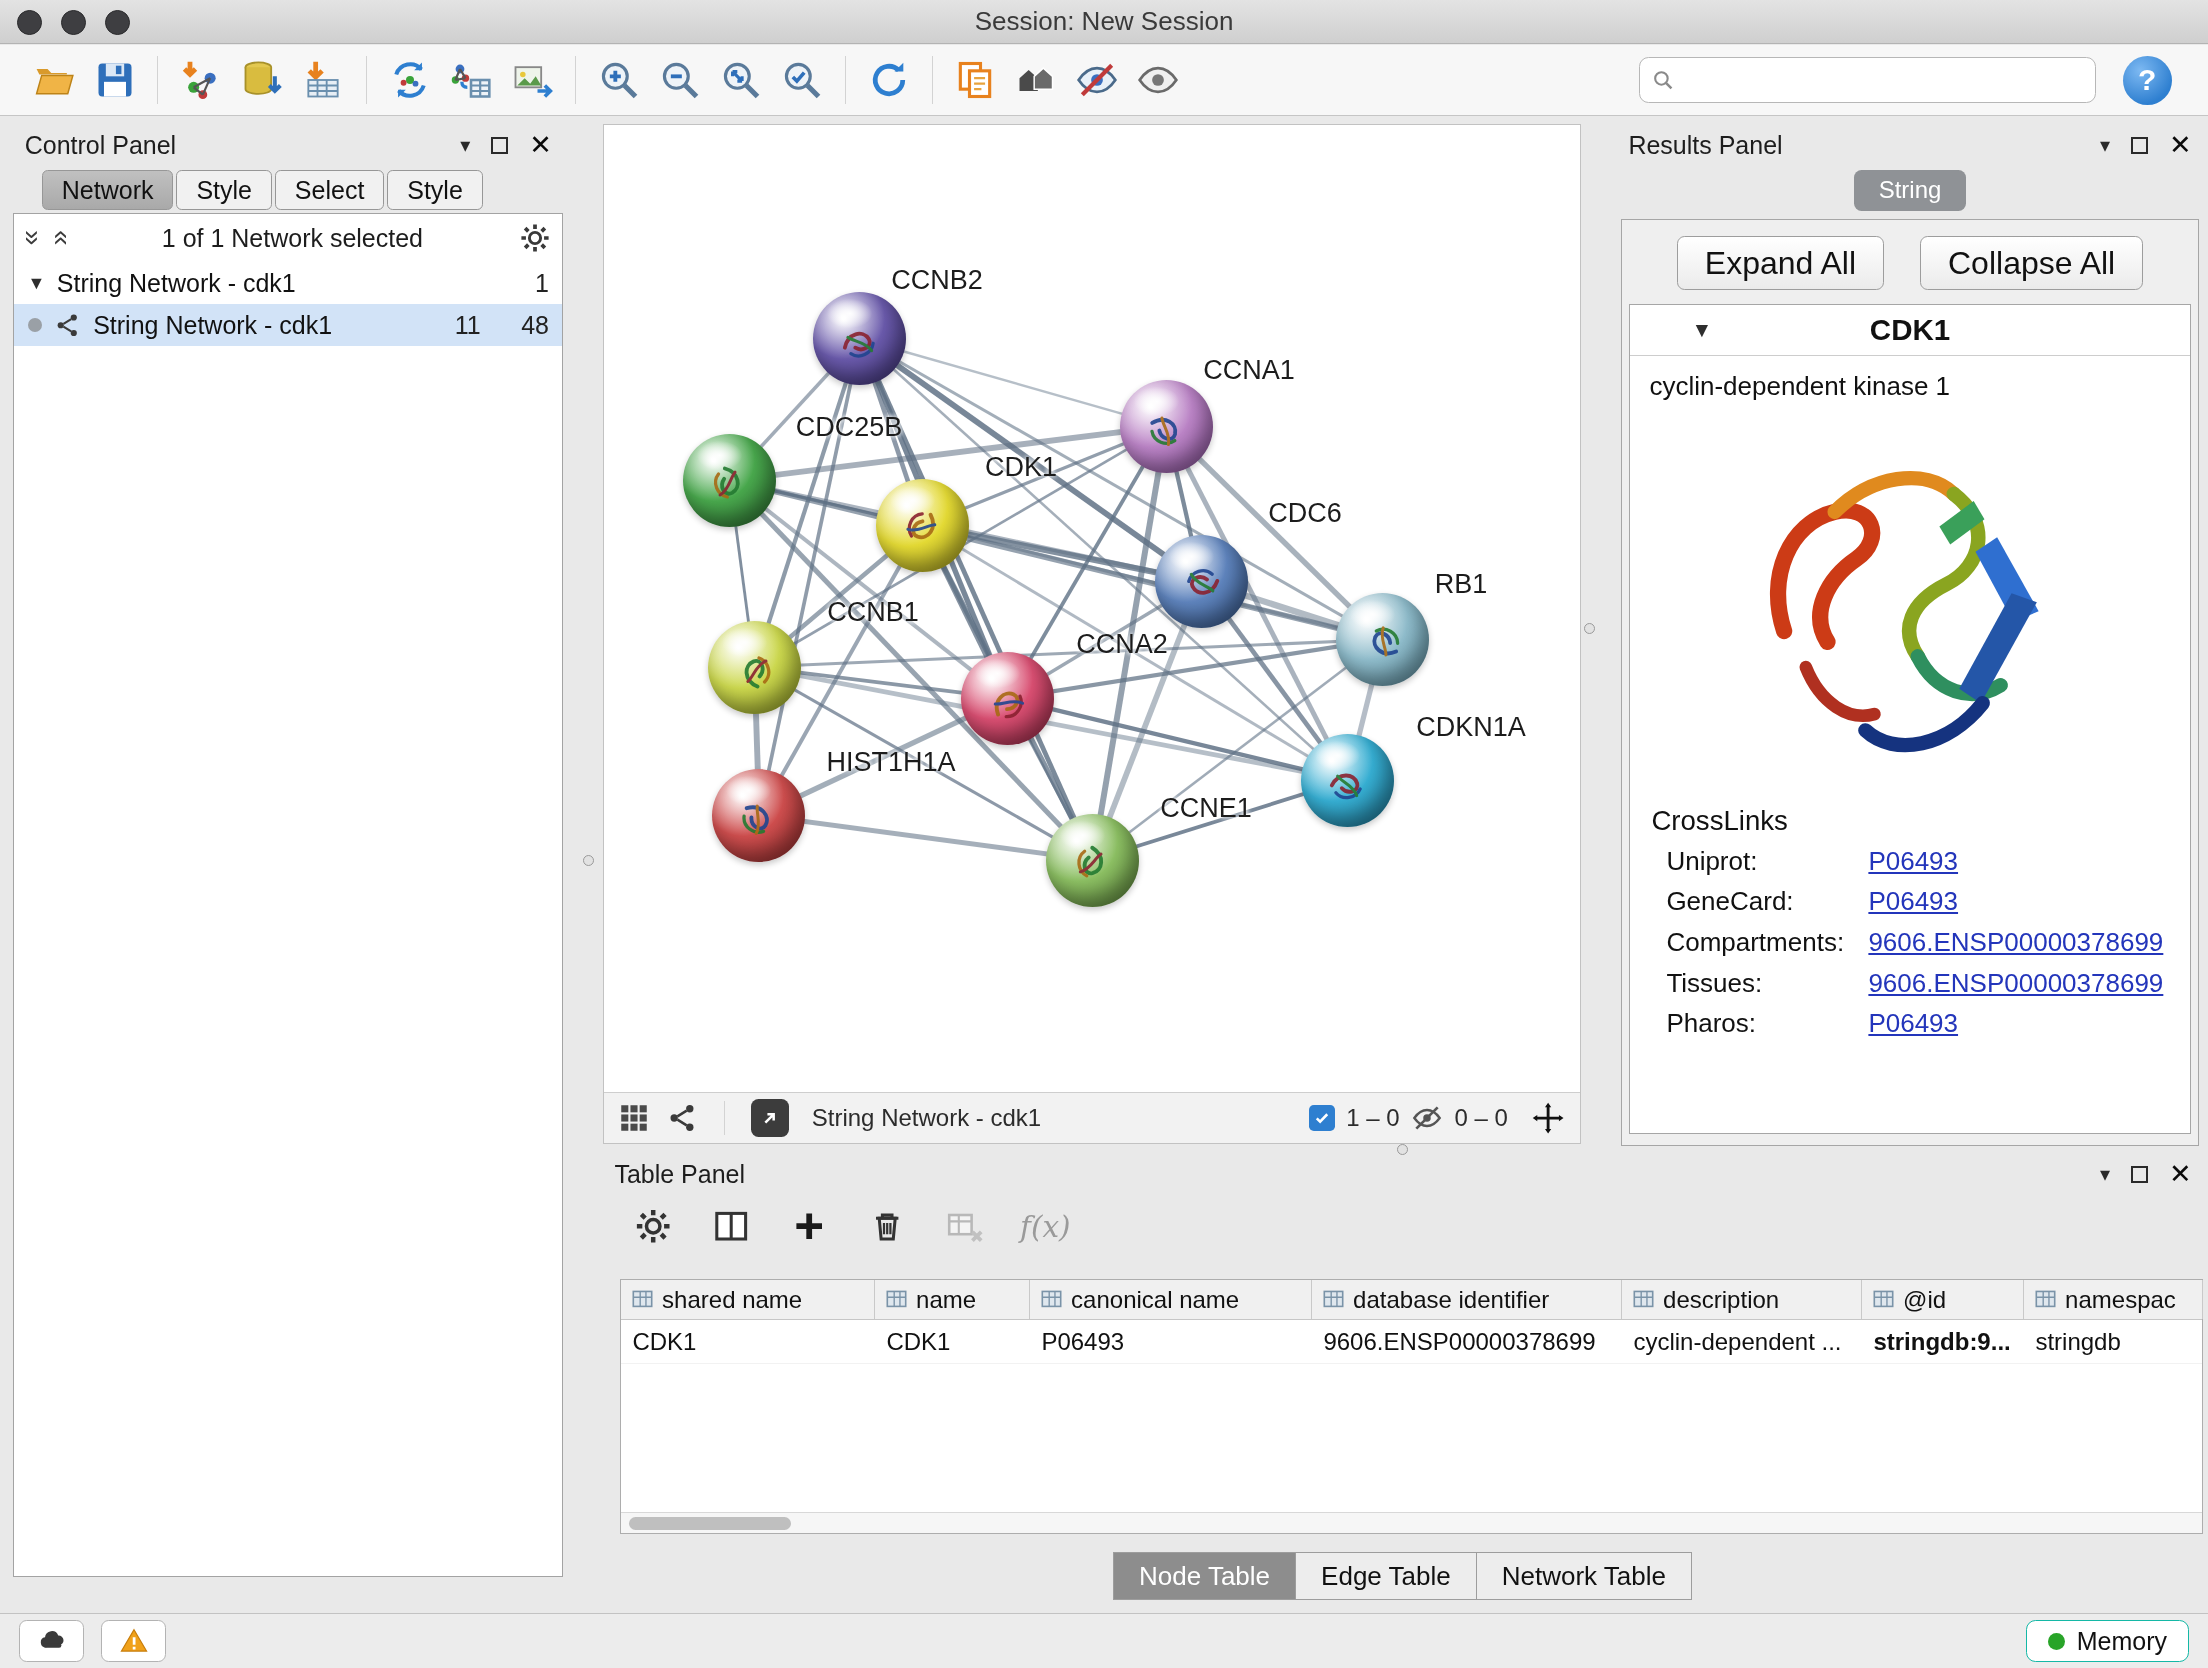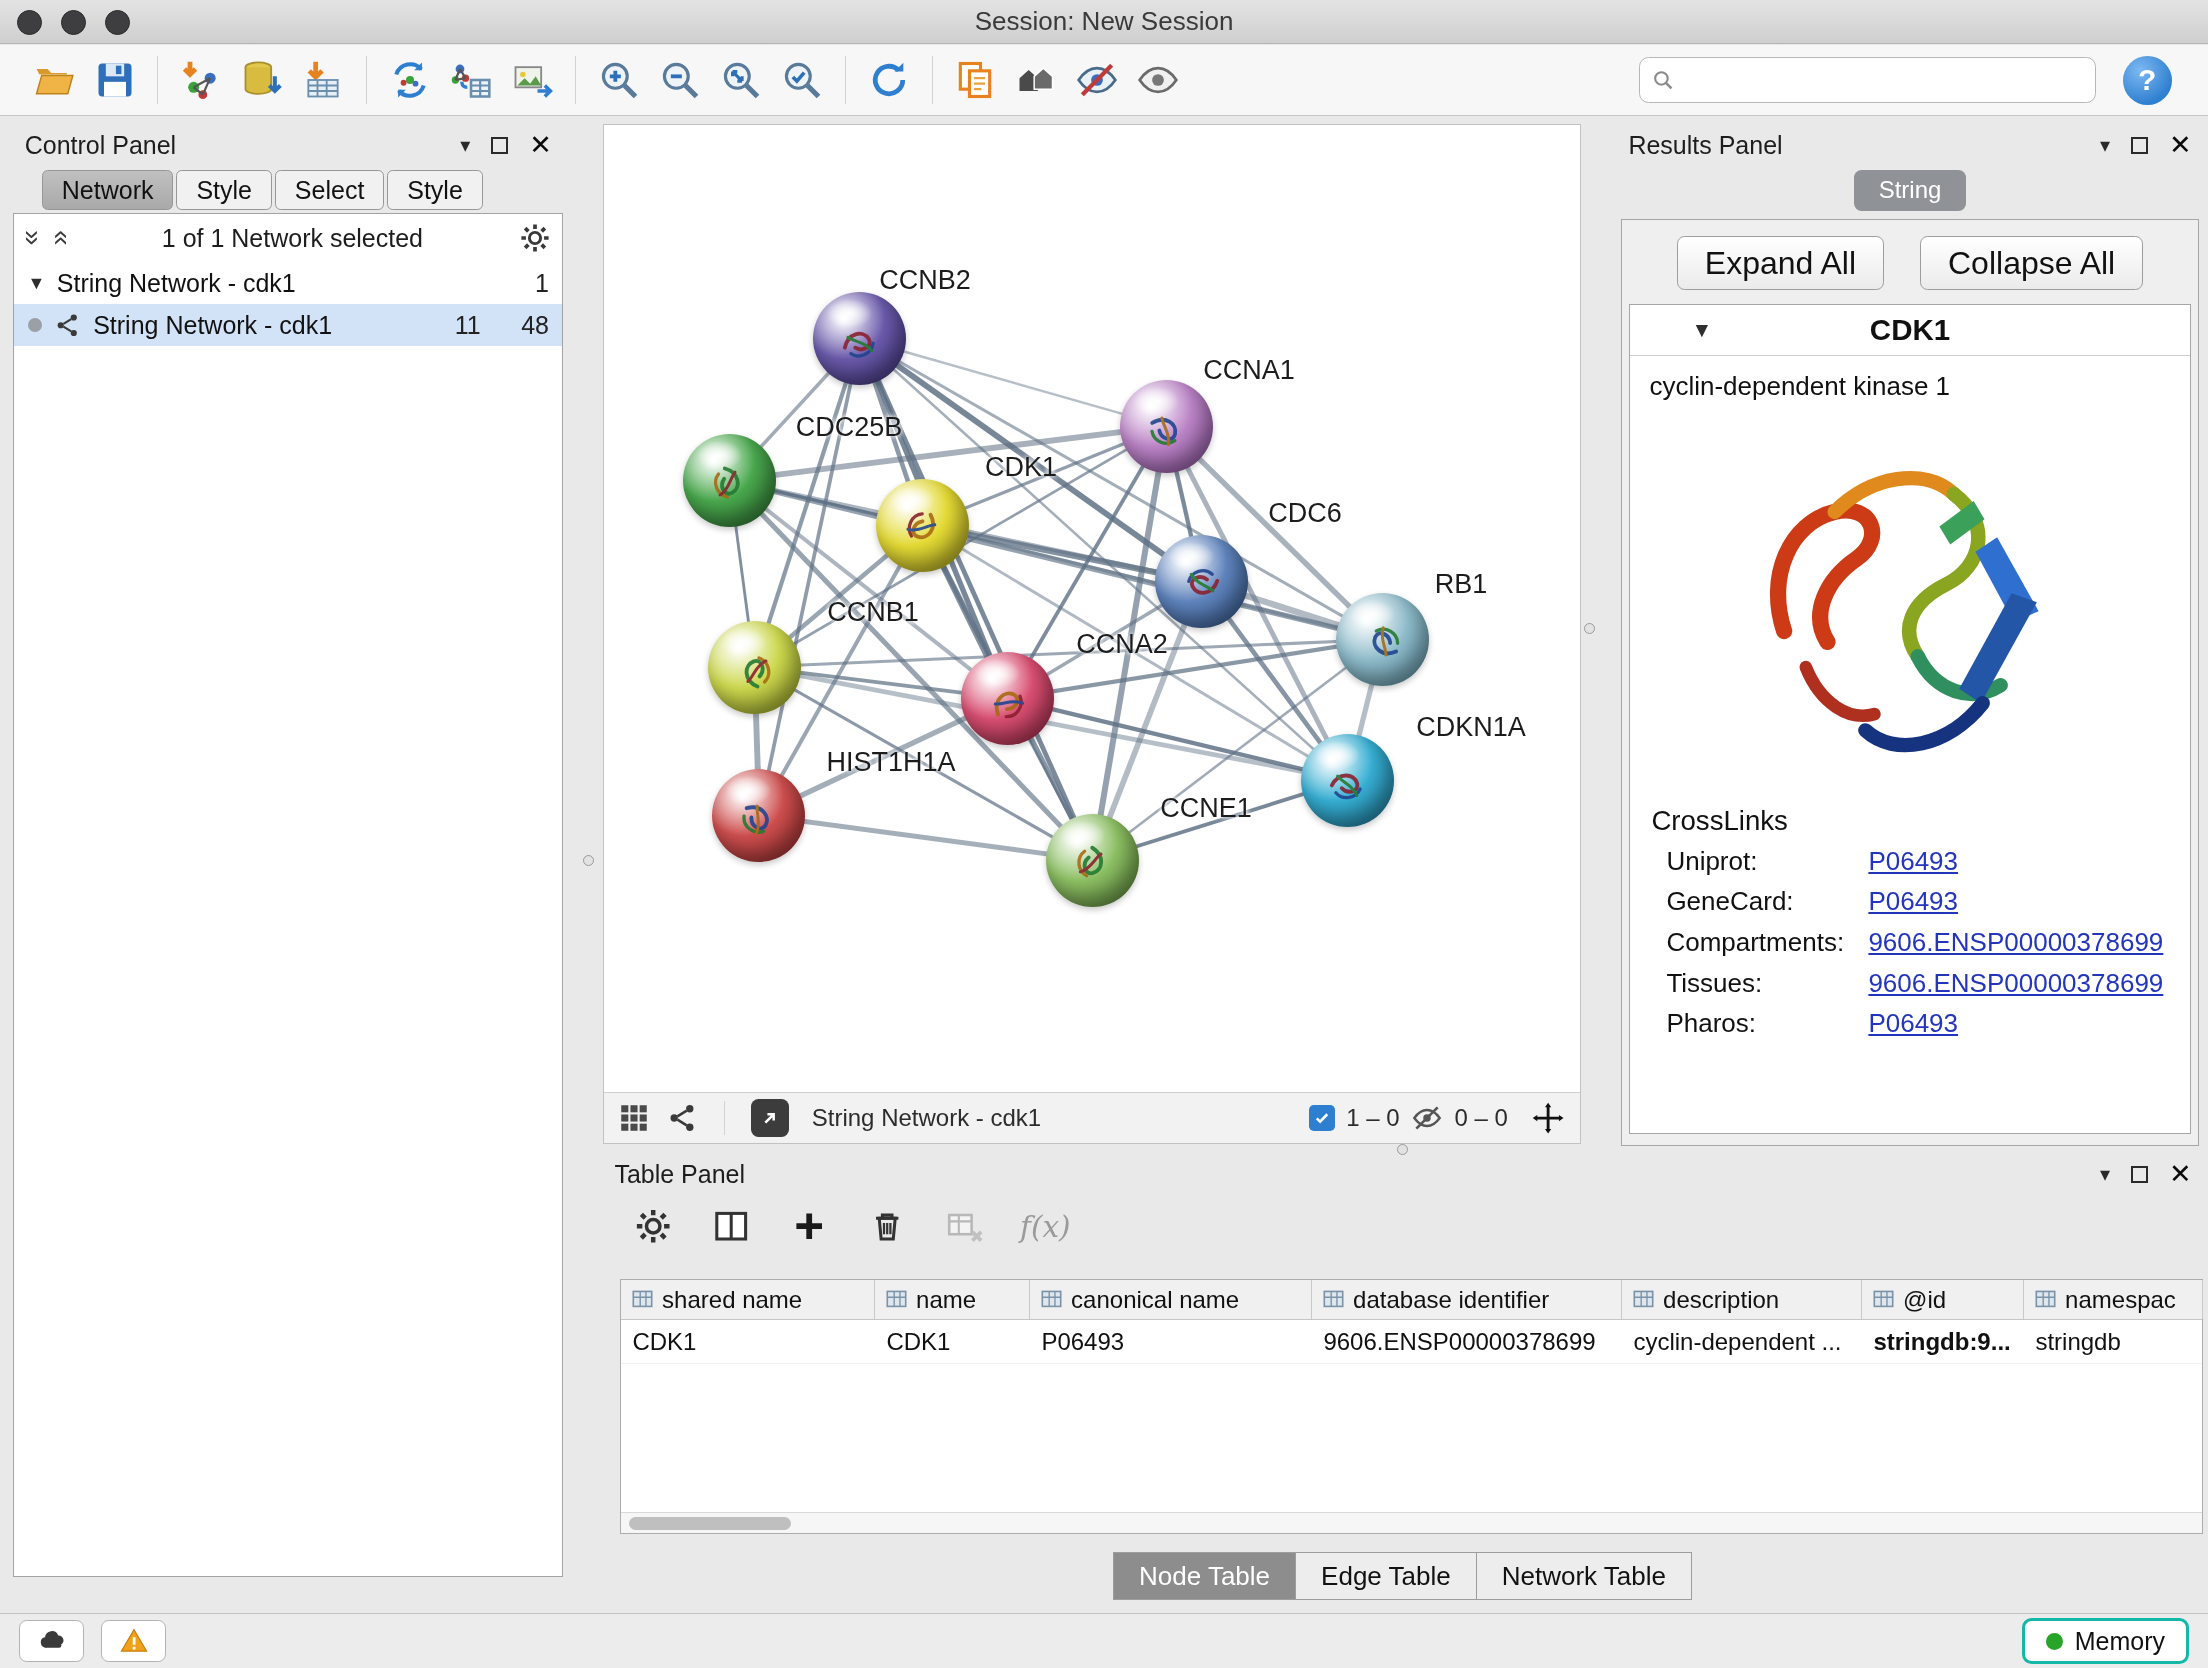--- a/index.html
+++ b/index.html
@@ -101,21 +101,21 @@
 .hscroll{position:absolute;left:0;bottom:0;width:100%;height:21px;background:#f6f6f6;border-top:1px solid #d8d8d8}
 .hthumb{position:absolute;left:7.6px;top:3.8px;width:162px;height:13.3px;background:#bfbfbf;border-radius:7.6px;cursor:pointer}
 .tp-tabs{position:absolute;left:0;width:100%;top:399px;display:flex;justify-content:center}
 .ttab{font-size:26px;padding:7.6px 25px;border:1px solid #9d9d9d;background:#ededed;color:#111;margin-left:-1px;cursor:pointer}
 .ttab.sel{background:#8d8d8d;color:#fff}
 
 
 .statusbar{position:absolute;left:0;bottom:0;width:100%;height:55px;background:#ececec;border-top:1px solid #c2c2c2;display:flex;align-items:center;padding:0 19px;gap:17px}
 .sbtn{width:65px;height:42px;background:#fff;border:1px solid #b3b3b3;border-radius:7.6px;display:flex;align-items:center;justify-content:center;cursor:pointer}
 .sbtn .icon{width:30px;height:30px}
-.membtn{margin-left:auto;display:flex;align-items:center;gap:11.4px;background:#fff;border:3px solid #14b8a6;border-radius:9.5px;padding:5.7px 21px;font-size:25px;color:#111;cursor:pointer}
+.membtn{margin-left:auto;display:flex;align-items:center;gap:11.4px;background:#fff;border:1px solid #14b8a6;border-radius:9.5px;padding:5.7px 21px;font-size:25px;color:#111;cursor:pointer}
 .memdot{width:17px;height:17px;border-radius:50%;background:#28a428}
 
 .split-dot{position:absolute;width:11.4px;height:11.4px;border-radius:50%;background:#e2e2e2;border:1px solid #9a9a9a;cursor:pointer}
 </style>
 </head>
 <body>
 
 <div class="app">
 
   <div class="titlebar">
@@ -419,21 +419,21 @@
       <div>
           <div class="node" style="left: 209px; top: 167px; background: radial-gradient(circle at 33% 28%, rgb(255, 255, 255) 2%, rgb(106, 90, 171) 45%, rgb(58, 47, 110) 95%);">
             <svg viewBox="0 0 40 40" style="transform:rotate(0deg)">
               <g fill="none" stroke-linecap="round" opacity="0.9">
                 <path d="M10 24 C 12 14, 22 12, 26 18 C 29 23, 22 27, 17 24" stroke="#8a2230" stroke-width="2.6"></path>
                 <path d="M14 28 C 20 32, 28 28, 29 21" stroke="#20458f" stroke-width="2.2"></path>
                 <path d="M12 17 C 16 20, 24 20, 28 26" stroke="#247a31" stroke-width="2"></path>
               </g>
             </svg>
           </div>
-          <span class="nlabel" style="left: 321px; top: 155px;">CCNB2</span>
+          <span class="nlabel" style="left: 333px; top: 155px;">CCNB2</span>
           <div class="node" style="left: 516px; top: 255px; background: radial-gradient(circle at 33% 28%, rgb(255, 255, 255) 2%, rgb(187, 132, 198) 45%, rgb(124, 74, 140) 95%);">
             <svg viewBox="0 0 40 40" style="transform:rotate(47deg)">
               <g fill="none" stroke-linecap="round" opacity="0.9">
                 <path d="M10 24 C 12 14, 22 12, 26 18 C 29 23, 22 27, 17 24" stroke="#20458f" stroke-width="2.6"></path>
                 <path d="M14 28 C 20 32, 28 28, 29 21" stroke="#247a31" stroke-width="2.2"></path>
                 <path d="M12 17 C 16 20, 24 20, 28 26" stroke="#a86a14" stroke-width="2"></path>
               </g>
             </svg>
           </div>
           <span class="nlabel" style="left: 645px; top: 245px;">CCNA1</span>

